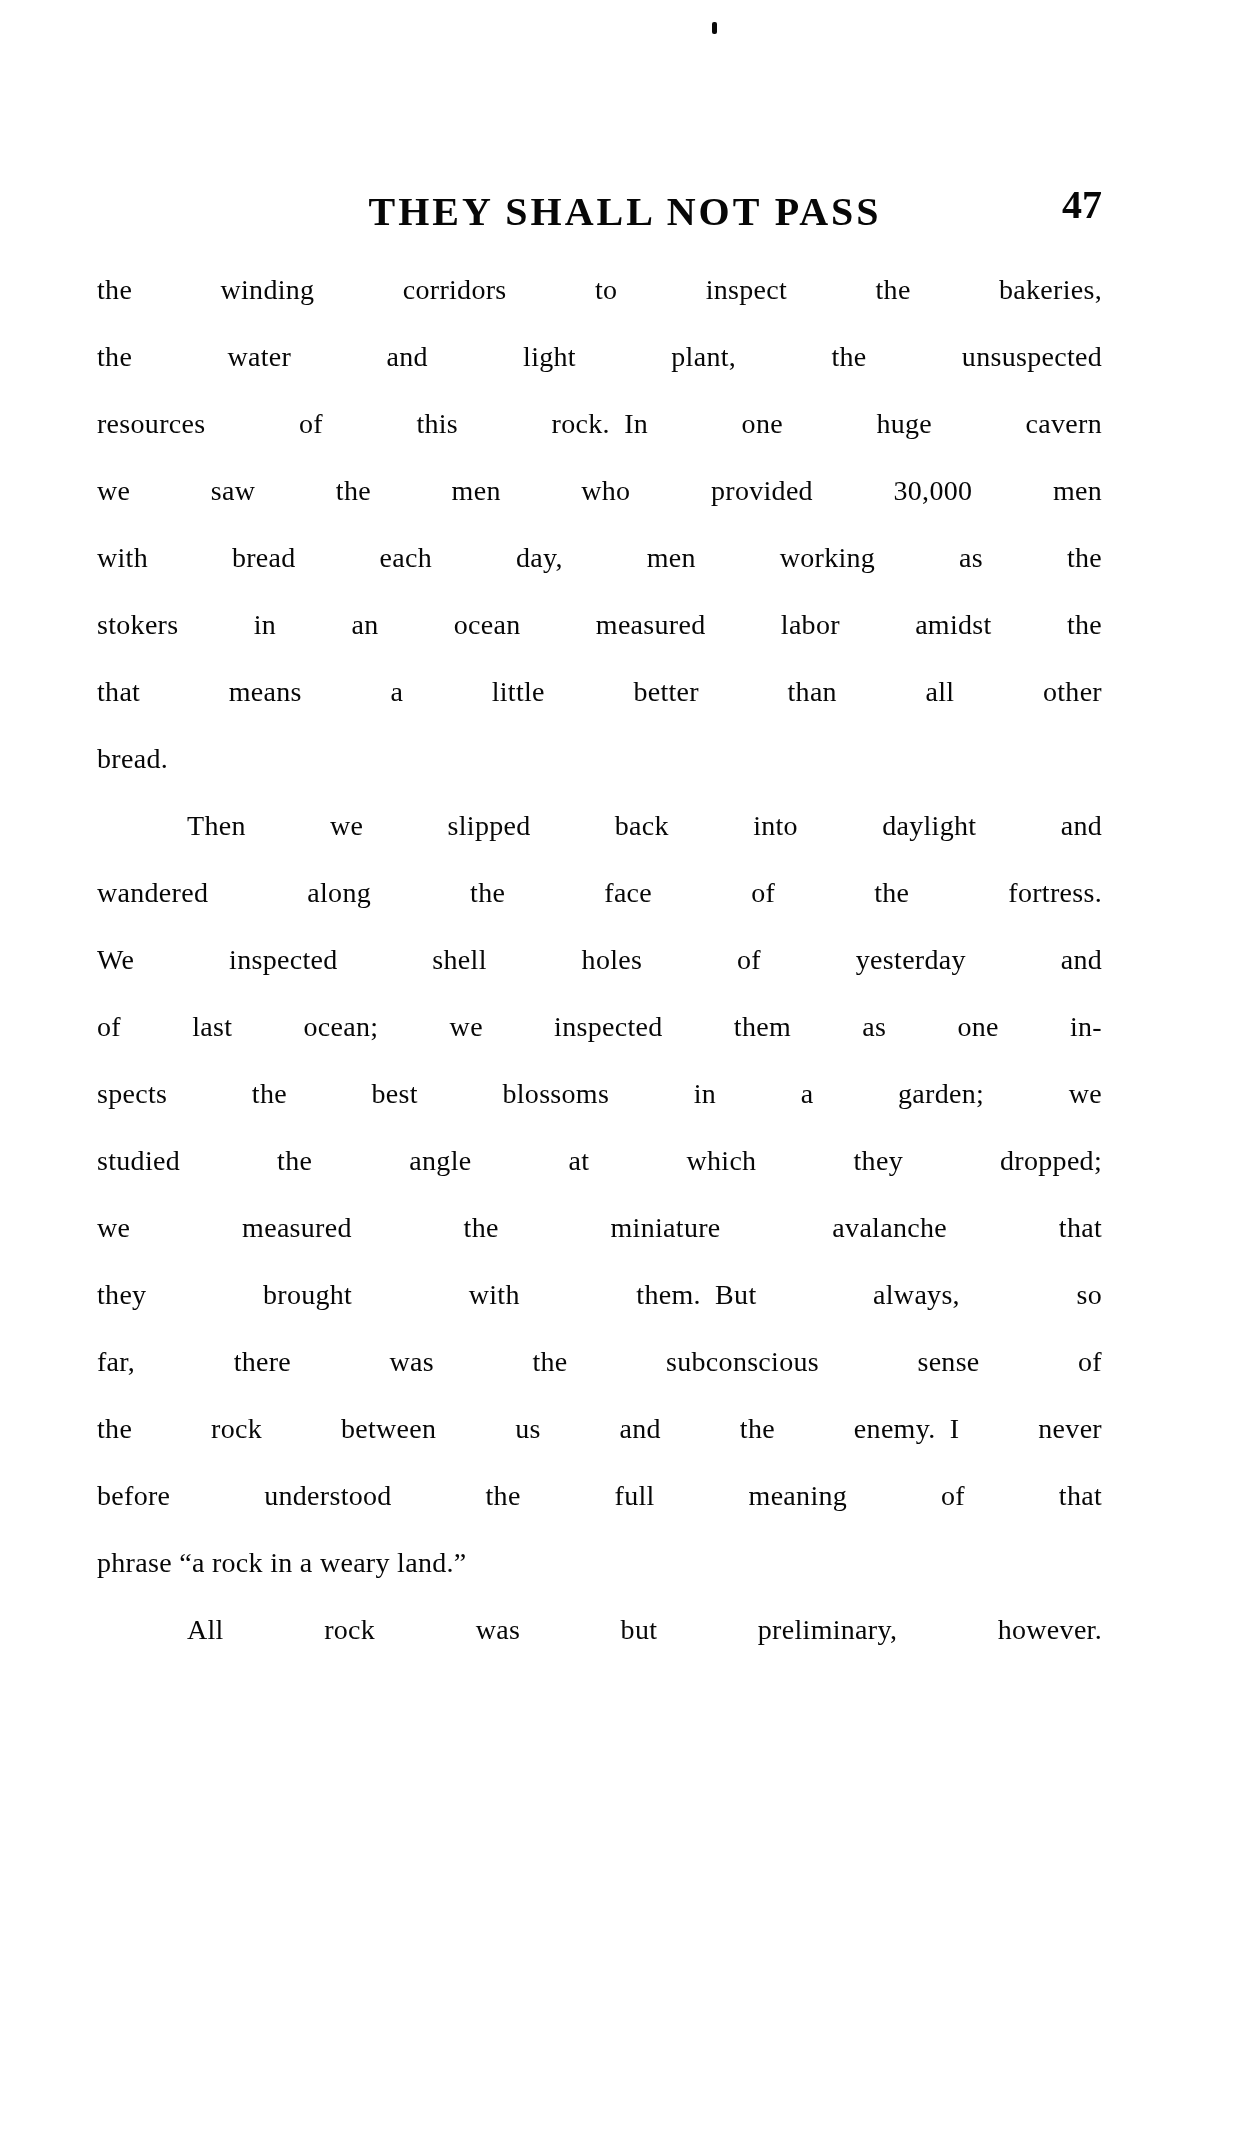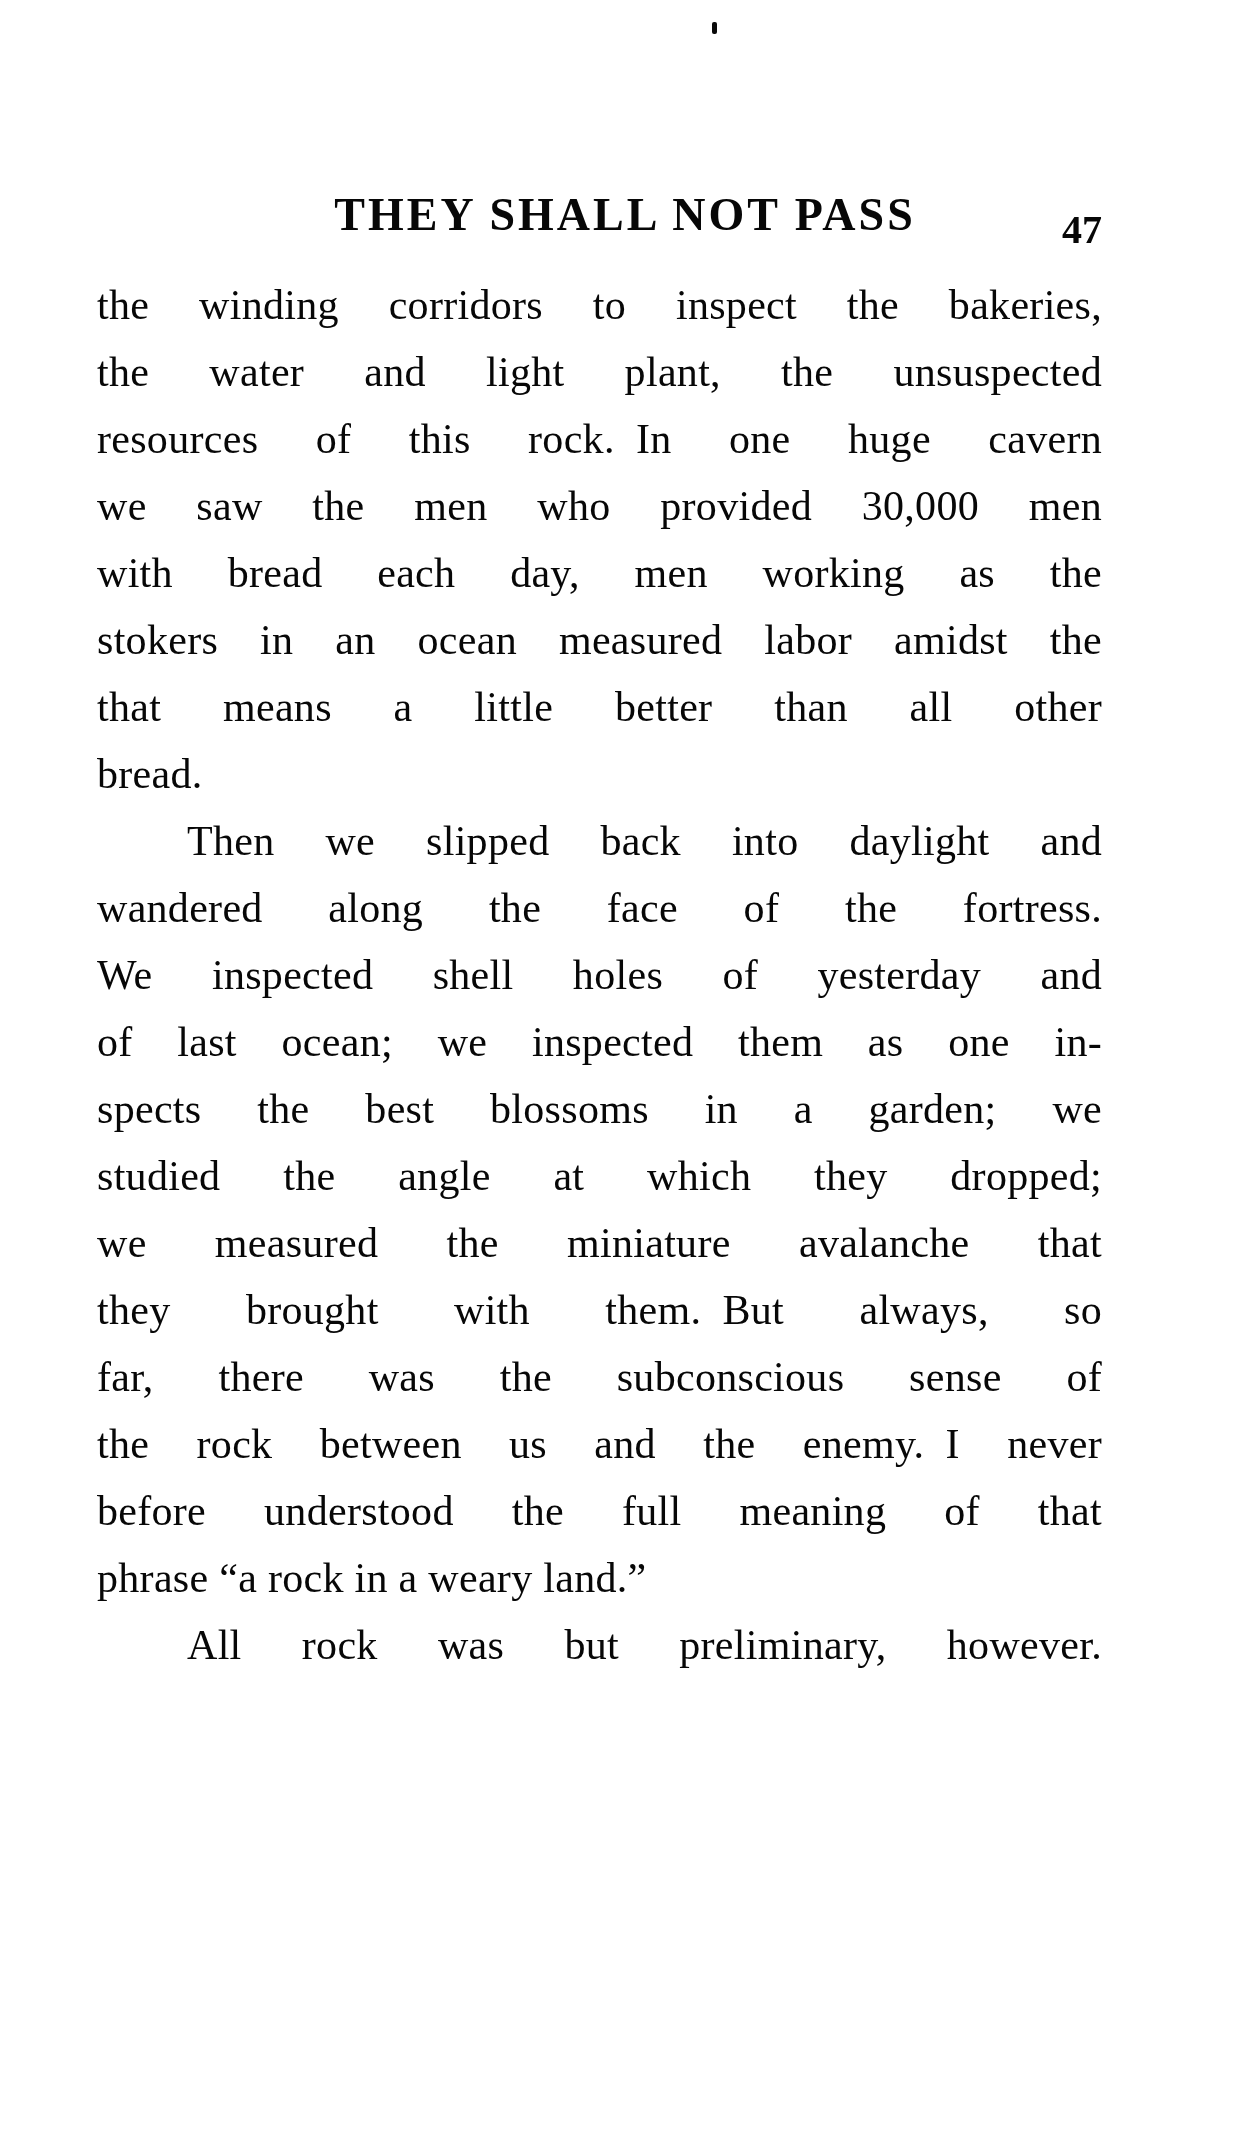--- a/index.html
+++ b/index.html
@@ -28,40 +28,40 @@
     height: 12px;
     background: #0a0a0a;
     border-radius: 2px;
   }
   .running-head-title {
     position: absolute;
     top: 188px;
     left: 0;
     width: 1250px;
     text-align: center;
-    font-size: 46px;
+    font-size: 40px;
     font-weight: bold;
     letter-spacing: 3px;
     white-space: nowrap;
   }
   .running-head-folio {
     position: absolute;
-    top: 206px;
+    top: 181px;
     left: 97px;
     width: 1005px;
     text-align: right;
     font-size: 40px;
     font-weight: bold;
   }
   .text-block {
     position: absolute;
-    top: 272px;
+    top: 256px;
     left: 97px;
     width: 1005px;
-    font-size: 42px;
+    font-size: 28px;
     line-height: 67px;
     letter-spacing: 0.3px;
   }
   .line {
     text-align: justify;
     text-align-last: justify;
   }
   .line.last {
     text-align-last: left;
   }

